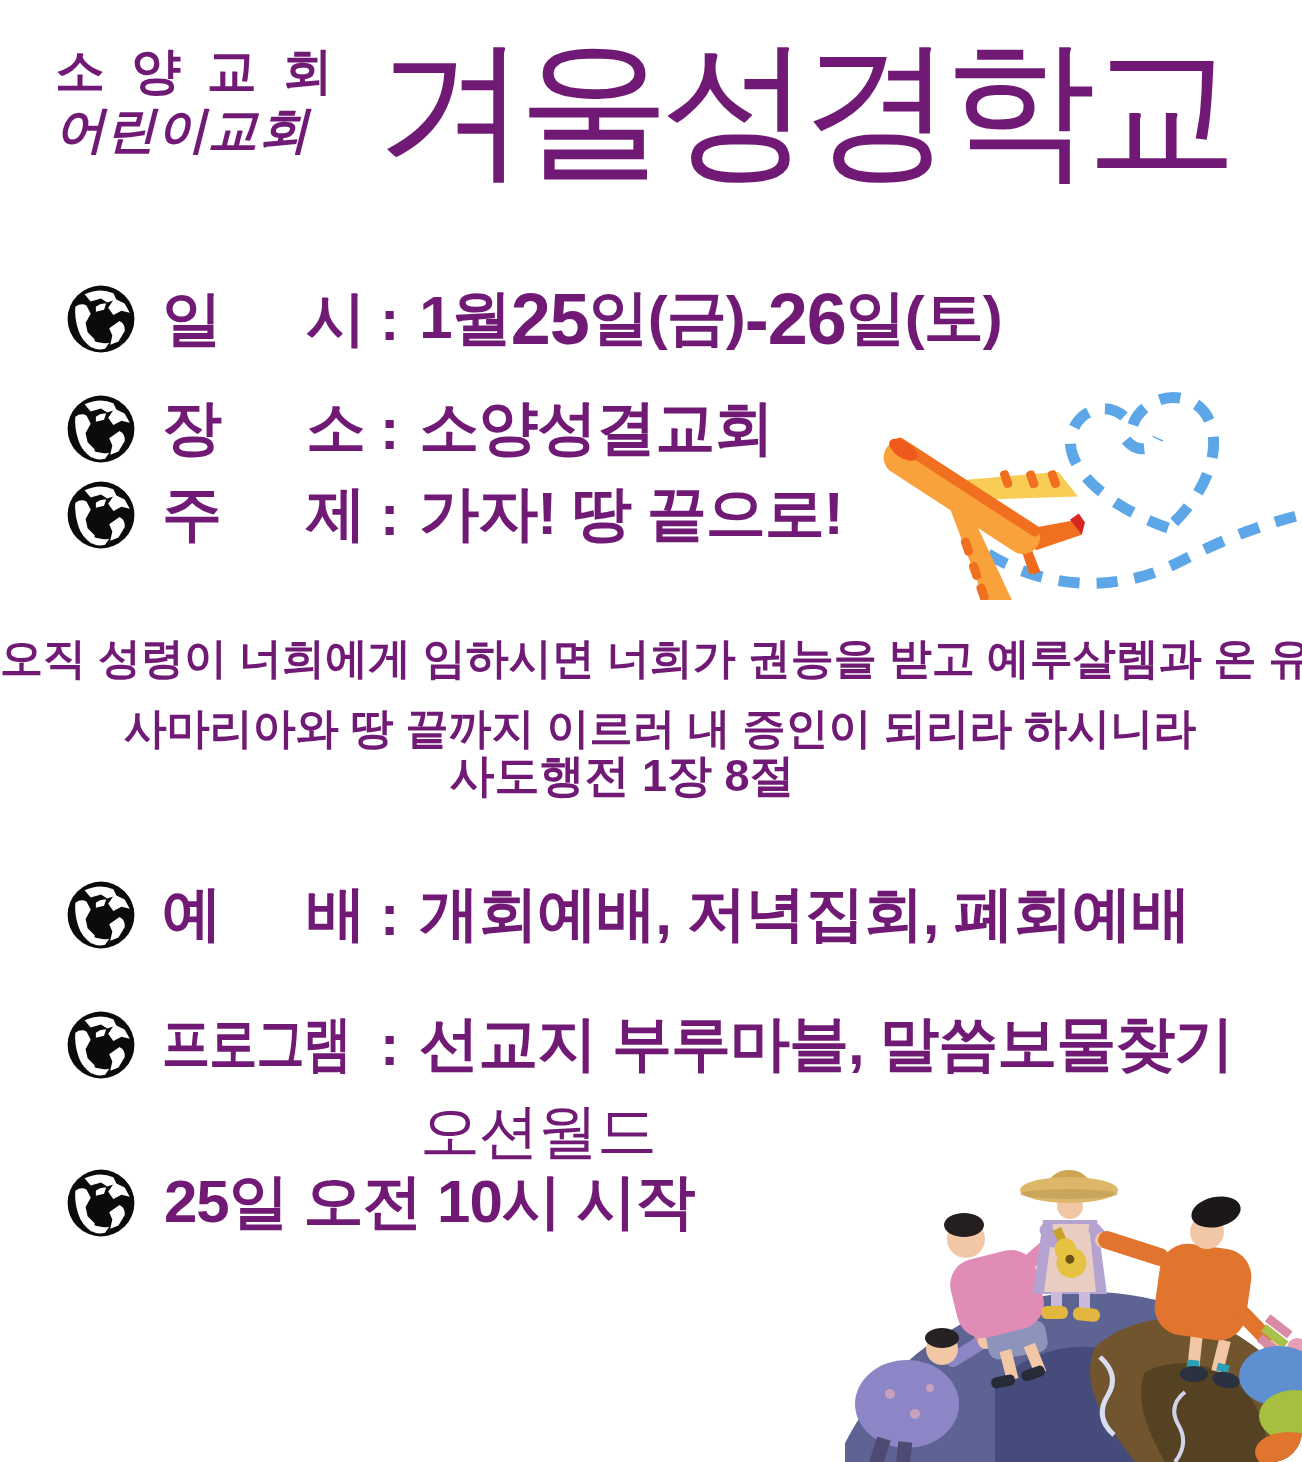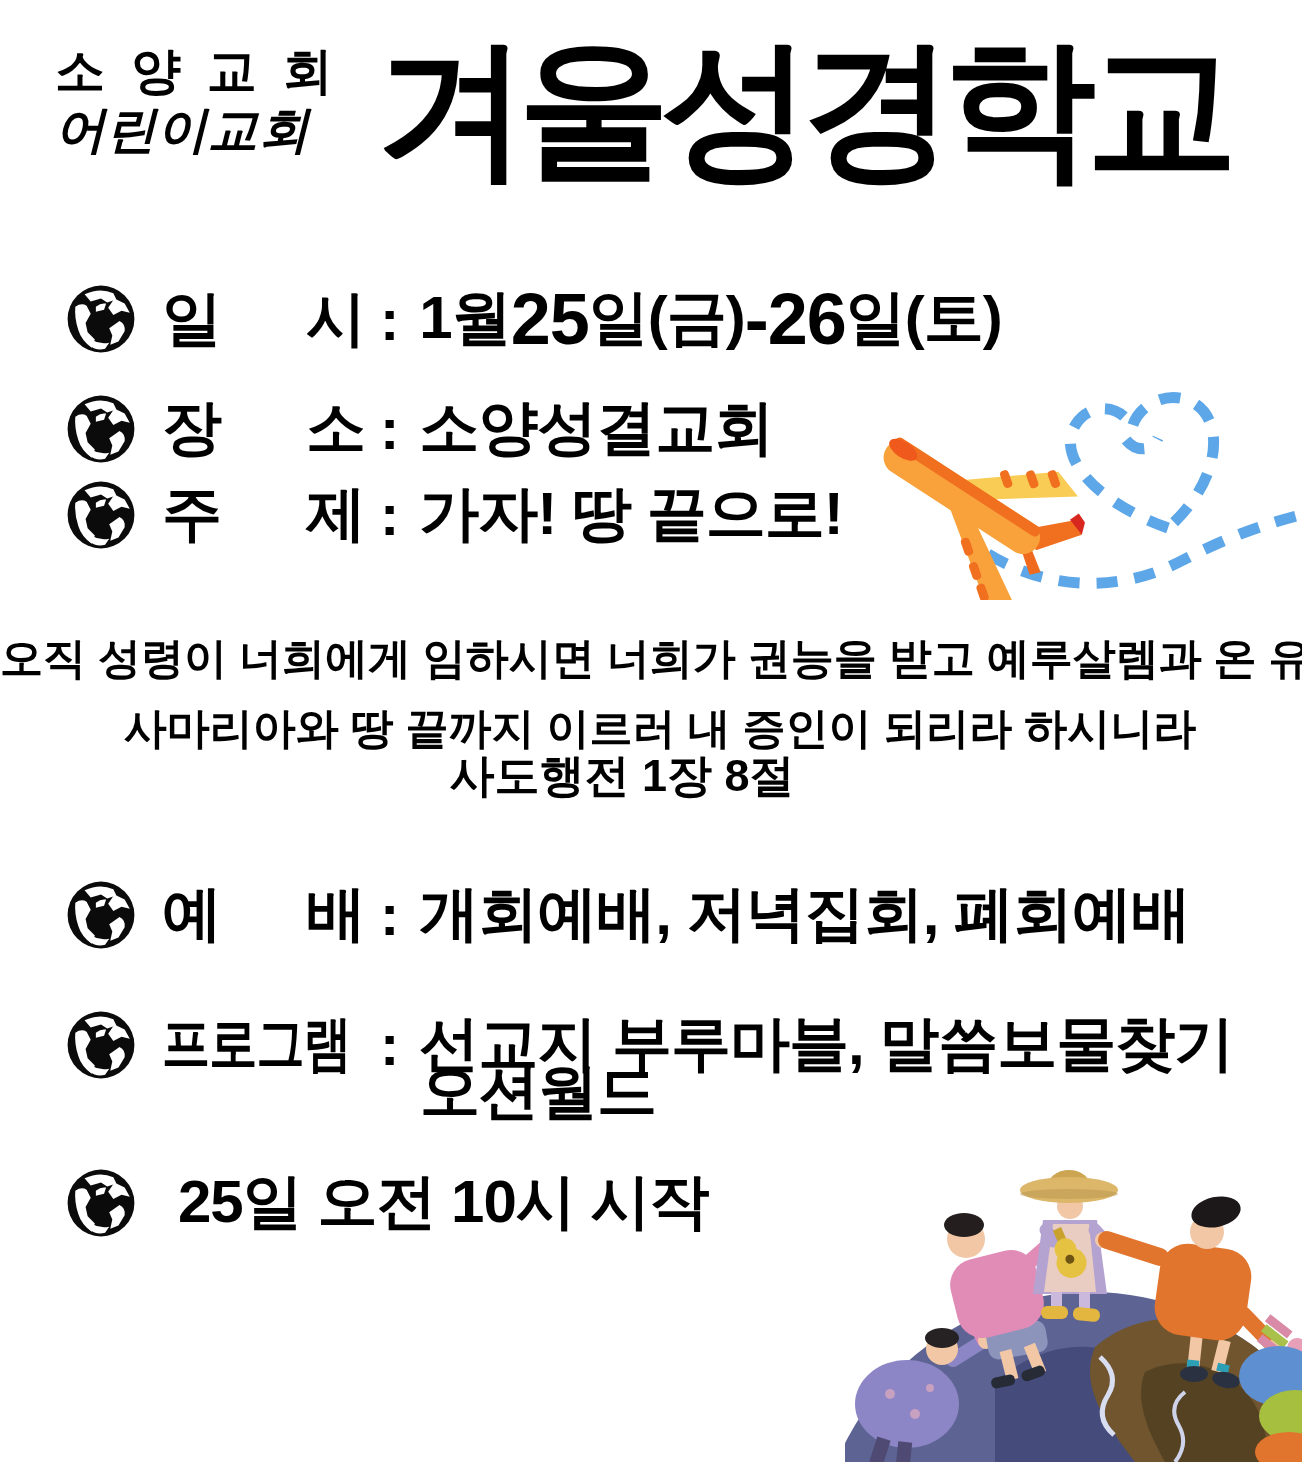--- a/index.html
+++ b/index.html
@@ -1,41 +1,42 @@
 <!DOCTYPE html>
 <html><head>
 <meta charset="utf-8">
 <style>
   html,body{margin:0;padding:0;background:#ffffff;}
   #poster{
     position:relative; width:1302px; height:1462px; overflow:hidden;
-    background:#ffffff; color:#000000;
+    background:#ffffff; color:#701a75;
     font-family:"Liberation Sans","DejaVu Sans",sans-serif;
+    border-radius:31px;
   }
   
   .church{position:absolute; left:55px; top:42px; font-weight:700; line-height:1.18;}
   .church .l1{font-size:50px; letter-spacing:6px; white-space:nowrap;}
   .church .l2{font-size:50px; letter-spacing:1px; white-space:nowrap;font-style:italic;}
   .title{
     position:absolute; left:376px; top:8px;
-    font-size:152px; font-weight:700; letter-spacing:-10px; white-space:nowrap;
+    font-size:152px; font-weight:400; letter-spacing:-10px; white-space:nowrap;
   }
   
   .row{position:absolute; left:64px; display:flex; align-items:center; font-weight:700; white-space:nowrap;}
   .row .globe{width:74px; height:74px; flex:none;}
   .row .label{width:204px; margin-left:24px; display:flex; justify-content:space-between; font-size:60px;}
   .row .label-full{width:204px; margin-left:24px; font-size:60px; letter-spacing:-1px;
     transform:scaleX(0.80); transform-origin:left center; white-space:nowrap;}
   .row .colon{font-size:58px; margin:0 20px 0 14px;}
   .row .value{font-size:60px; display:flex; letter-spacing:-1px;}
   .row .value .big{font-size:72px; font-weight:700;}
-  .row.simple .value{margin-left:40px;}
+  .row.simple .value{margin-left:26px;}
   .row1{top:278px;} .row2{top:388px;} .row3{top:474px;}
   .row4{top:874px;} .row5{top:1004px;} .row6{top:1162px;}
-  .program-line2{position:absolute; left:420px; top:1052px; font-size:60px; font-weight:700; letter-spacing:-1px;}
+  .program-line2{position:absolute; left:420px; top:1092px; font-size:60px; font-weight:400; letter-spacing:-1px;}
   
   .verse{position:absolute; left:0; width:1244px; text-align:center; font-weight:600; font-size:43px; letter-spacing:0px; white-space:nowrap;}
   .verse1{top:630px;} .verse2{top:700px;margin-left:38px;} .verse3{top:746px; font-size:45px;}
   
   .plane-wrap{position:absolute; left:838px; top:382px; width:466px; height:218px;}
   .children-wrap{position:absolute; left:845px; top:1142px; width:457px; height:320px;}
 </style>
 </head>
 <body>
 

